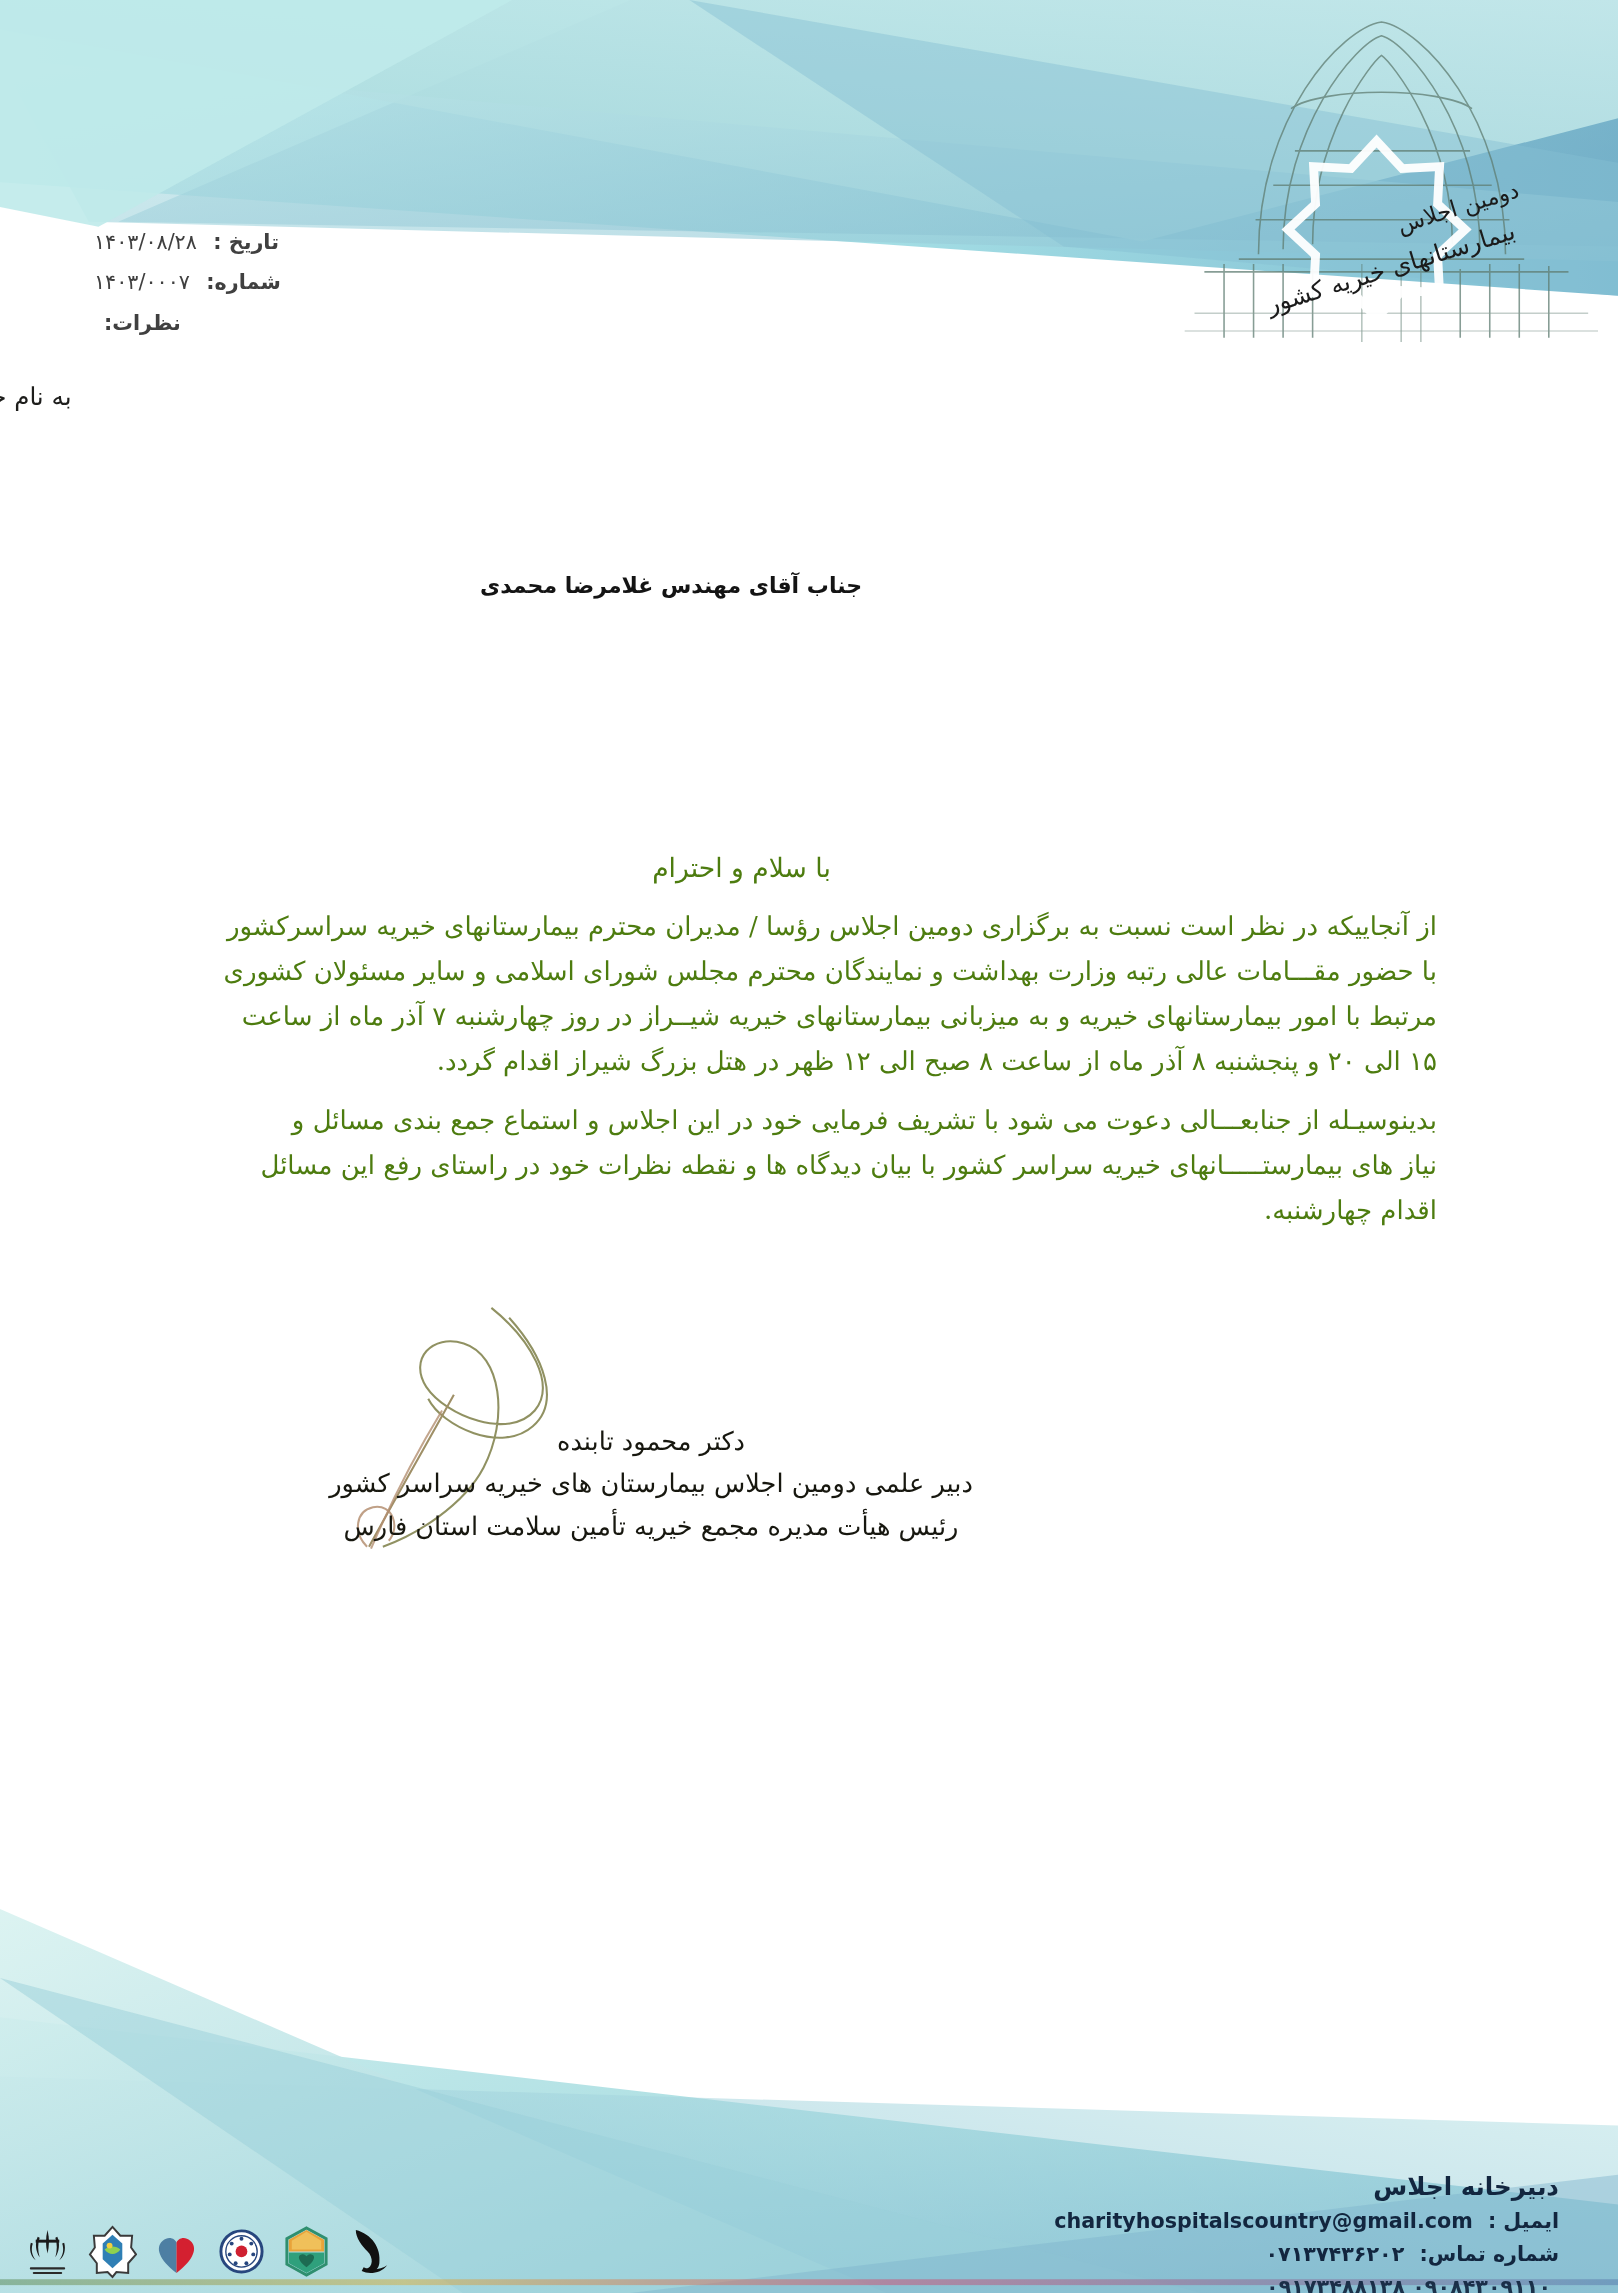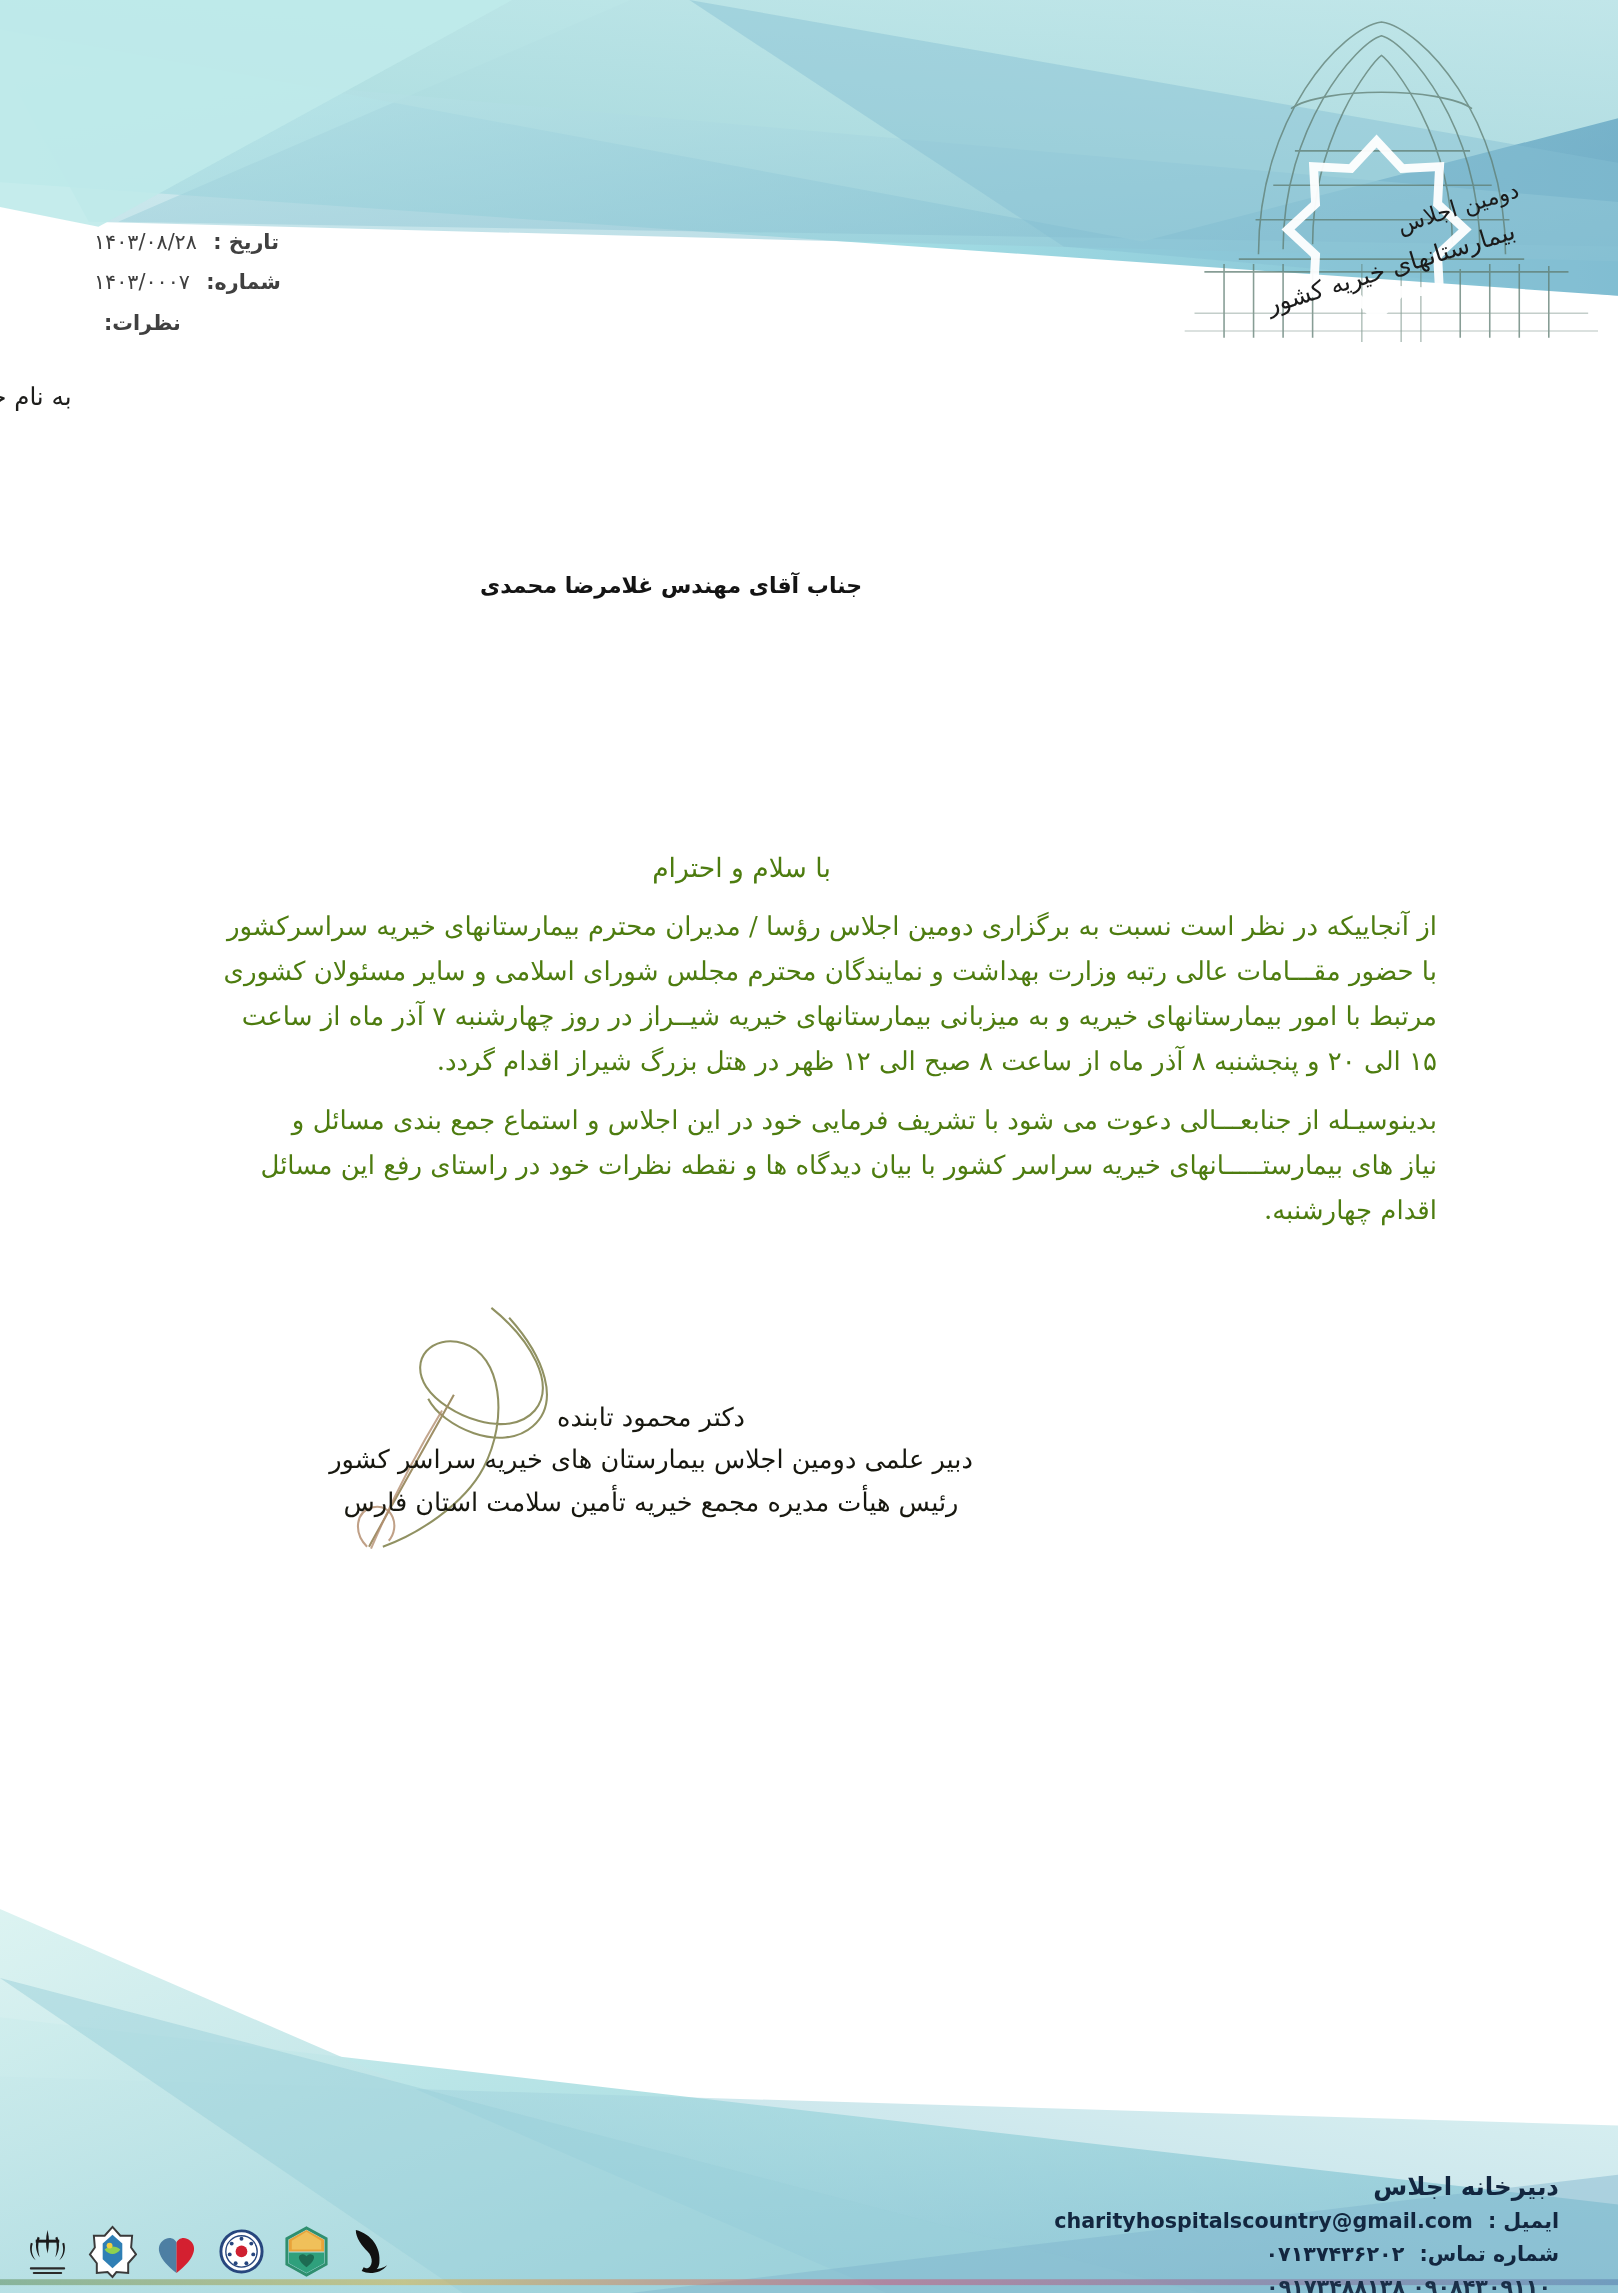--- a/index.html
+++ b/index.html
@@ -105,21 +105,21 @@
   
   .signature {
     position: absolute;
     top: 1397px;
     right: 0;
     width: 1618px;
     text-align: center;
     color: #17170f;
     font-family: "DejaVu Serif", serif;
   }
-  .signature .inner { display: inline-block; transform: translateX(-158px); }
+  .signature .inner { display: inline-block; transform: translateX(-158px); margin-top: 24px; }
   .signature .sig-name { font-size: 25.6px; line-height: 41px; }
   .signature .sig-role { font-size: 25.6px; line-height: 43px; }
 
   
   .sig-scribble {
     position: absolute;
     top: 1300px;
     right: 1024px;
     width: 296px;
     height: 266px;

